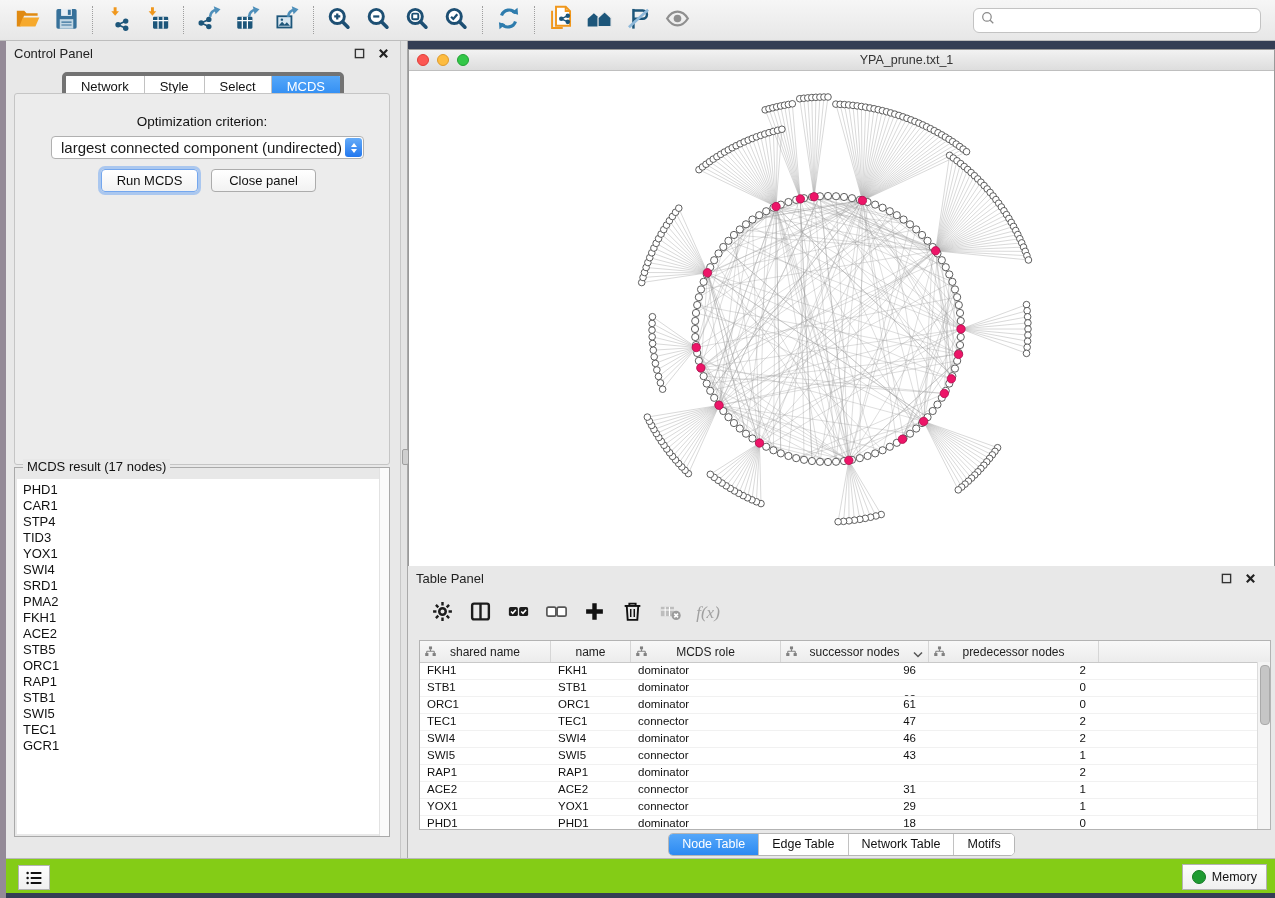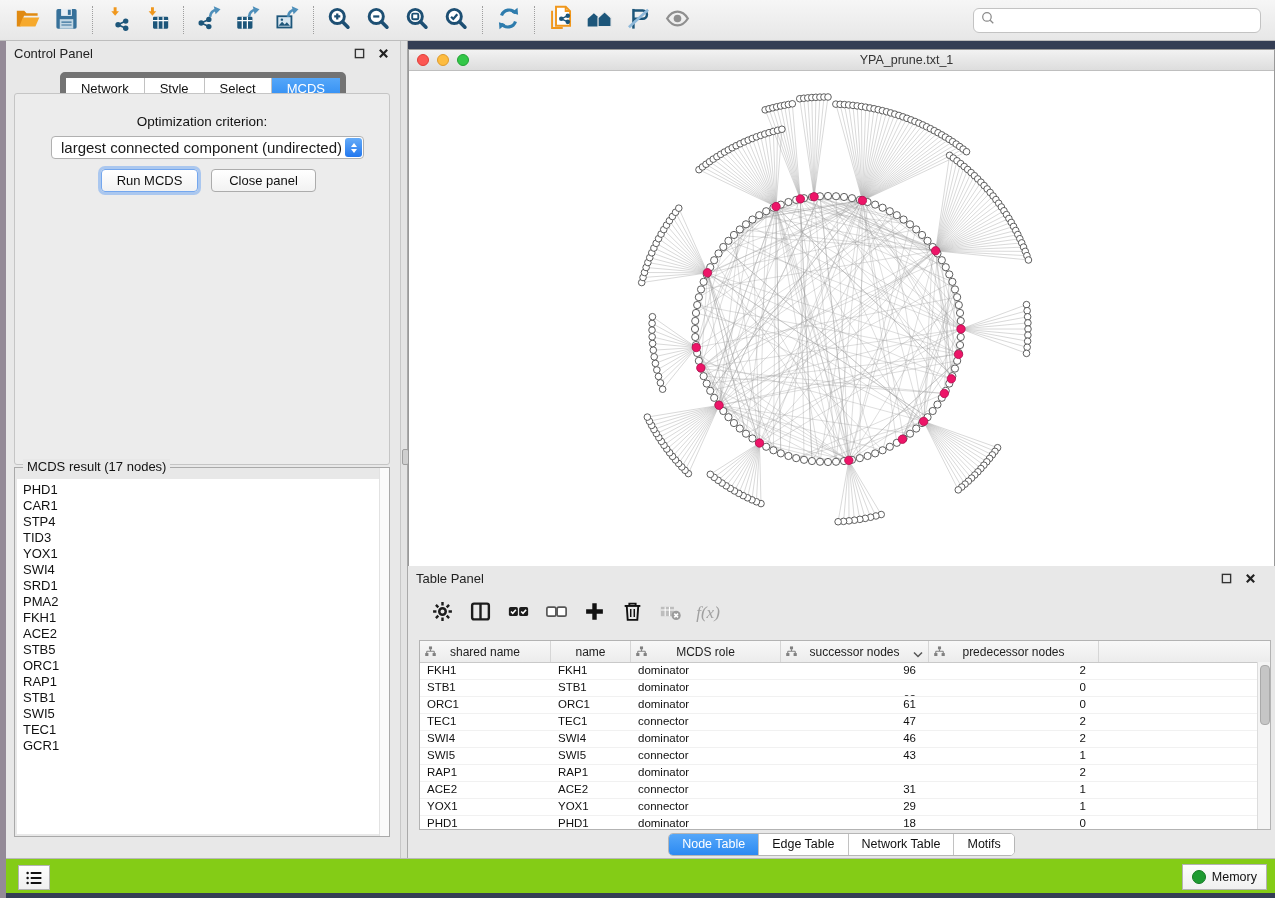--- a/index.html
+++ b/index.html
@@ -18,21 +18,21 @@
   .tbtn{width:39px;height:36px;display:flex;align-items:center;justify-content:center;background:transparent;border:none;padding:0;cursor:default;}
   .tsep{width:0;height:28px;border-left:1px dotted #9f9f9f;margin:0 6px;}
   .searchbox{position:absolute;right:14px;top:8px;width:288px;height:25px;background:#fff;border:1px solid #c3c3c3;border-radius:6px;display:flex;align-items:center;padding-left:6px;box-sizing:border-box;}
   .searchbox input{border:none;outline:none;flex:1;height:20px;font-size:13px;background:transparent;font-family:"Liberation Sans",sans-serif;}
   
   .panel-titlebar{height:24px;display:flex;align-items:center;padding:0 8px;font-size:13px;color:#222;}
   .panel-title{flex:1;}
   .pbtn{width:18px;height:16px;display:flex;align-items:center;justify-content:center;margin-left:6px;}
   
   .control-panel{left:6px;top:41px;width:394px;height:817px;background:#e8e8e8;}
-  .seg{display:flex;border:6px solid #737373;border-radius:5px;overflow:hidden;background:#fff;height:22px;}
+  .seg{display:flex;border:4px solid #737373;border-radius:5px;overflow:hidden;background:#fff;height:22px;}
   .seg .tab{padding:0 15px;line-height:22px;font-size:13px;background:#fff;border-right:1px solid #c2c2c2;color:#111;}
   .seg .tab:last-child{border-right:none;}
   .seg .tab.active{background:linear-gradient(#55a7f9,#2c8af2);color:#fff;}
   .cp-tabs-row{left:0;top:31px;width:394px;display:flex;justify-content:center;}
   .cp-inner{left:8px;top:52px;width:376px;height:372px;background:#ececec;border:1px solid #c5c5c5;border-radius:3px;box-sizing:border-box;}
   .opt-label{position:absolute;top:20px;width:100%;text-align:center;font-size:13.5px;color:#111;}
   .selectbox{position:absolute;left:36px;top:42px;width:313px;height:23px;background:#fff;border:1px solid #b0b0b0;border-radius:4px;display:flex;align-items:center;box-sizing:border-box;}
   .selectbox .val{flex:1;font-size:15px;padding-left:9px;white-space:nowrap;overflow:hidden;}
   .stepper{width:17px;height:19px;margin-right:1px;border-radius:3px;background:linear-gradient(#66acf8,#2277ee);display:flex;flex-direction:column;align-items:center;justify-content:center;gap:2px;}
   .stepper .up{width:0;height:0;border-left:3.5px solid transparent;border-right:3.5px solid transparent;border-bottom:4px solid #fff;}

